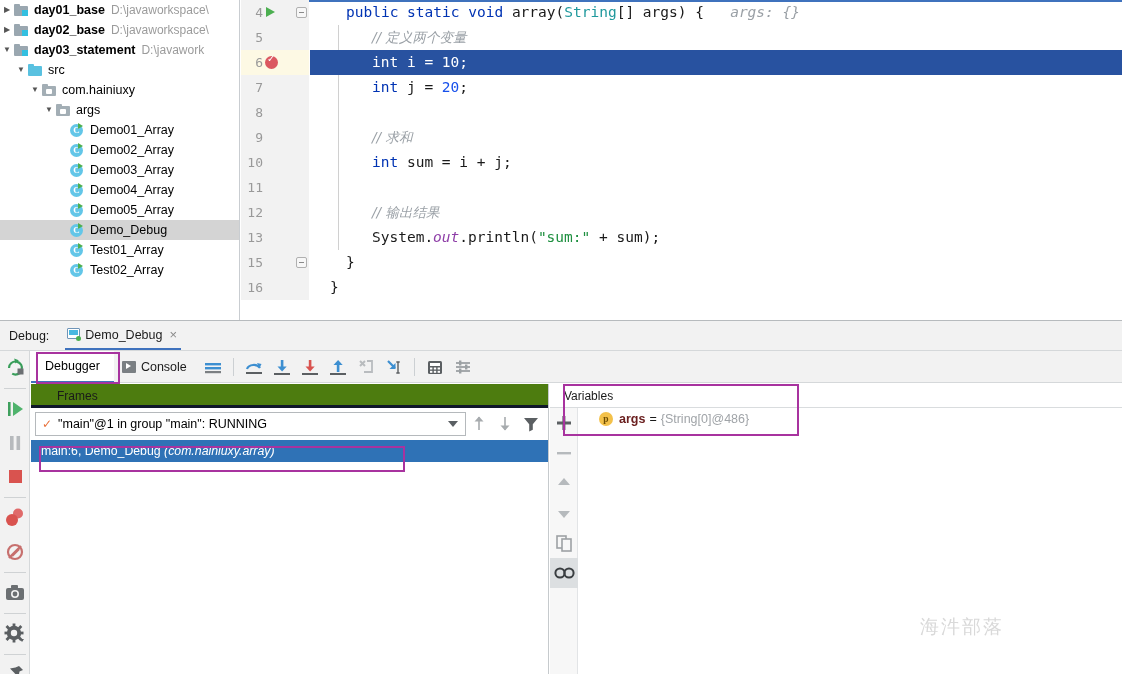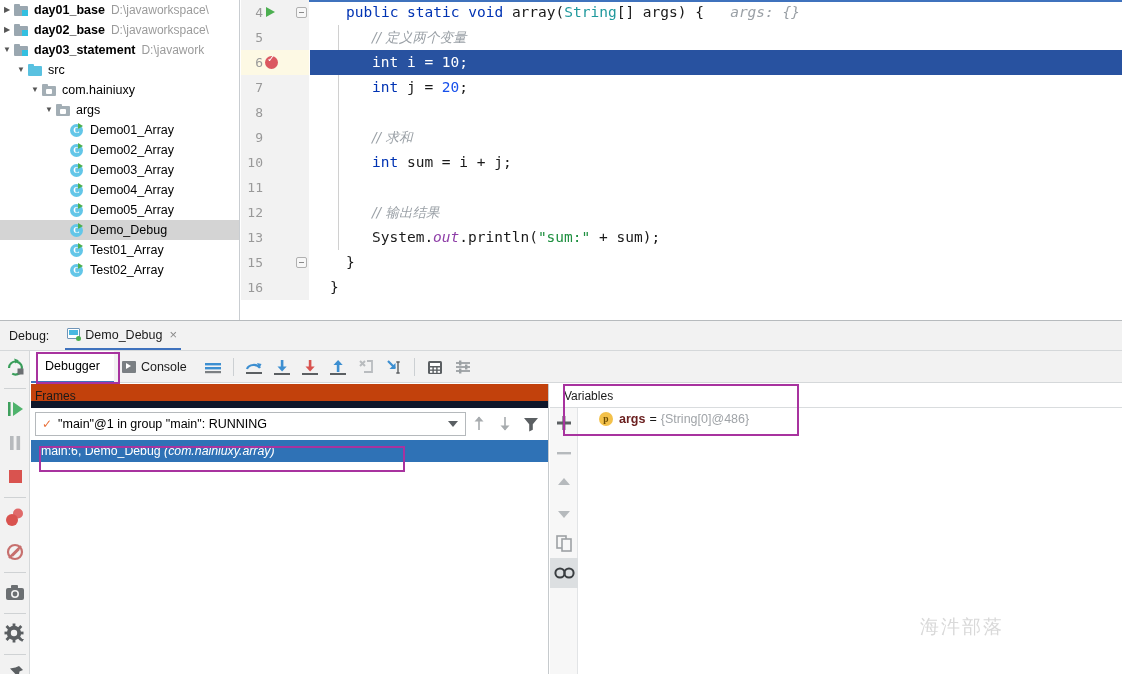--- a/index.html
+++ b/index.html
@@ -175,22 +175,22 @@
   }
   .tb-sep { width: 1px; height: 18px; background: #ccd0d3; margin: 0 6px; }
   .tb-btn { position: relative; width: 28px; height: 28px; }
 
   
   #frames-pane {
     position: absolute; left: 31px; top: 63px; width: 518px; height: 291px;
     background: #ffffff; border-right: 1px solid #c6cacd;
   }
   #frames-head {
-    height: 24px; line-height: 24px; font-size: 12px; padding-left: 4px;
-    background: #c2410c; border-bottom: 7px solid #0f172a; color: #1a1a1a;
+    height: 24px; line-height: 24px; font-size: 12px; padding-left: 26px;
+    background: #4d7c0f; border-bottom: 3px solid #0f172a; color: #1a1a1a;
   }
   #thread-row { height: 30px; display: flex; align-items: center; padding: 2px 4px 0 4px; }
   #thread-select {
     flex: 1; height: 24px; border: 1px solid #b5b9bc; background: #ffffff;
     display: flex; align-items: center; padding-left: 6px; font-size: 12.5px;
   }
   #thread-check { color: #e8703a; font-weight: bold; margin-right: 6px; font-size: 12px; }
   #thread-caret {
     margin-left: auto; margin-right: 7px; width: 0; height: 0;
     border-left: 5px solid transparent; border-right: 5px solid transparent; border-top: 6px solid #5a5f63;

